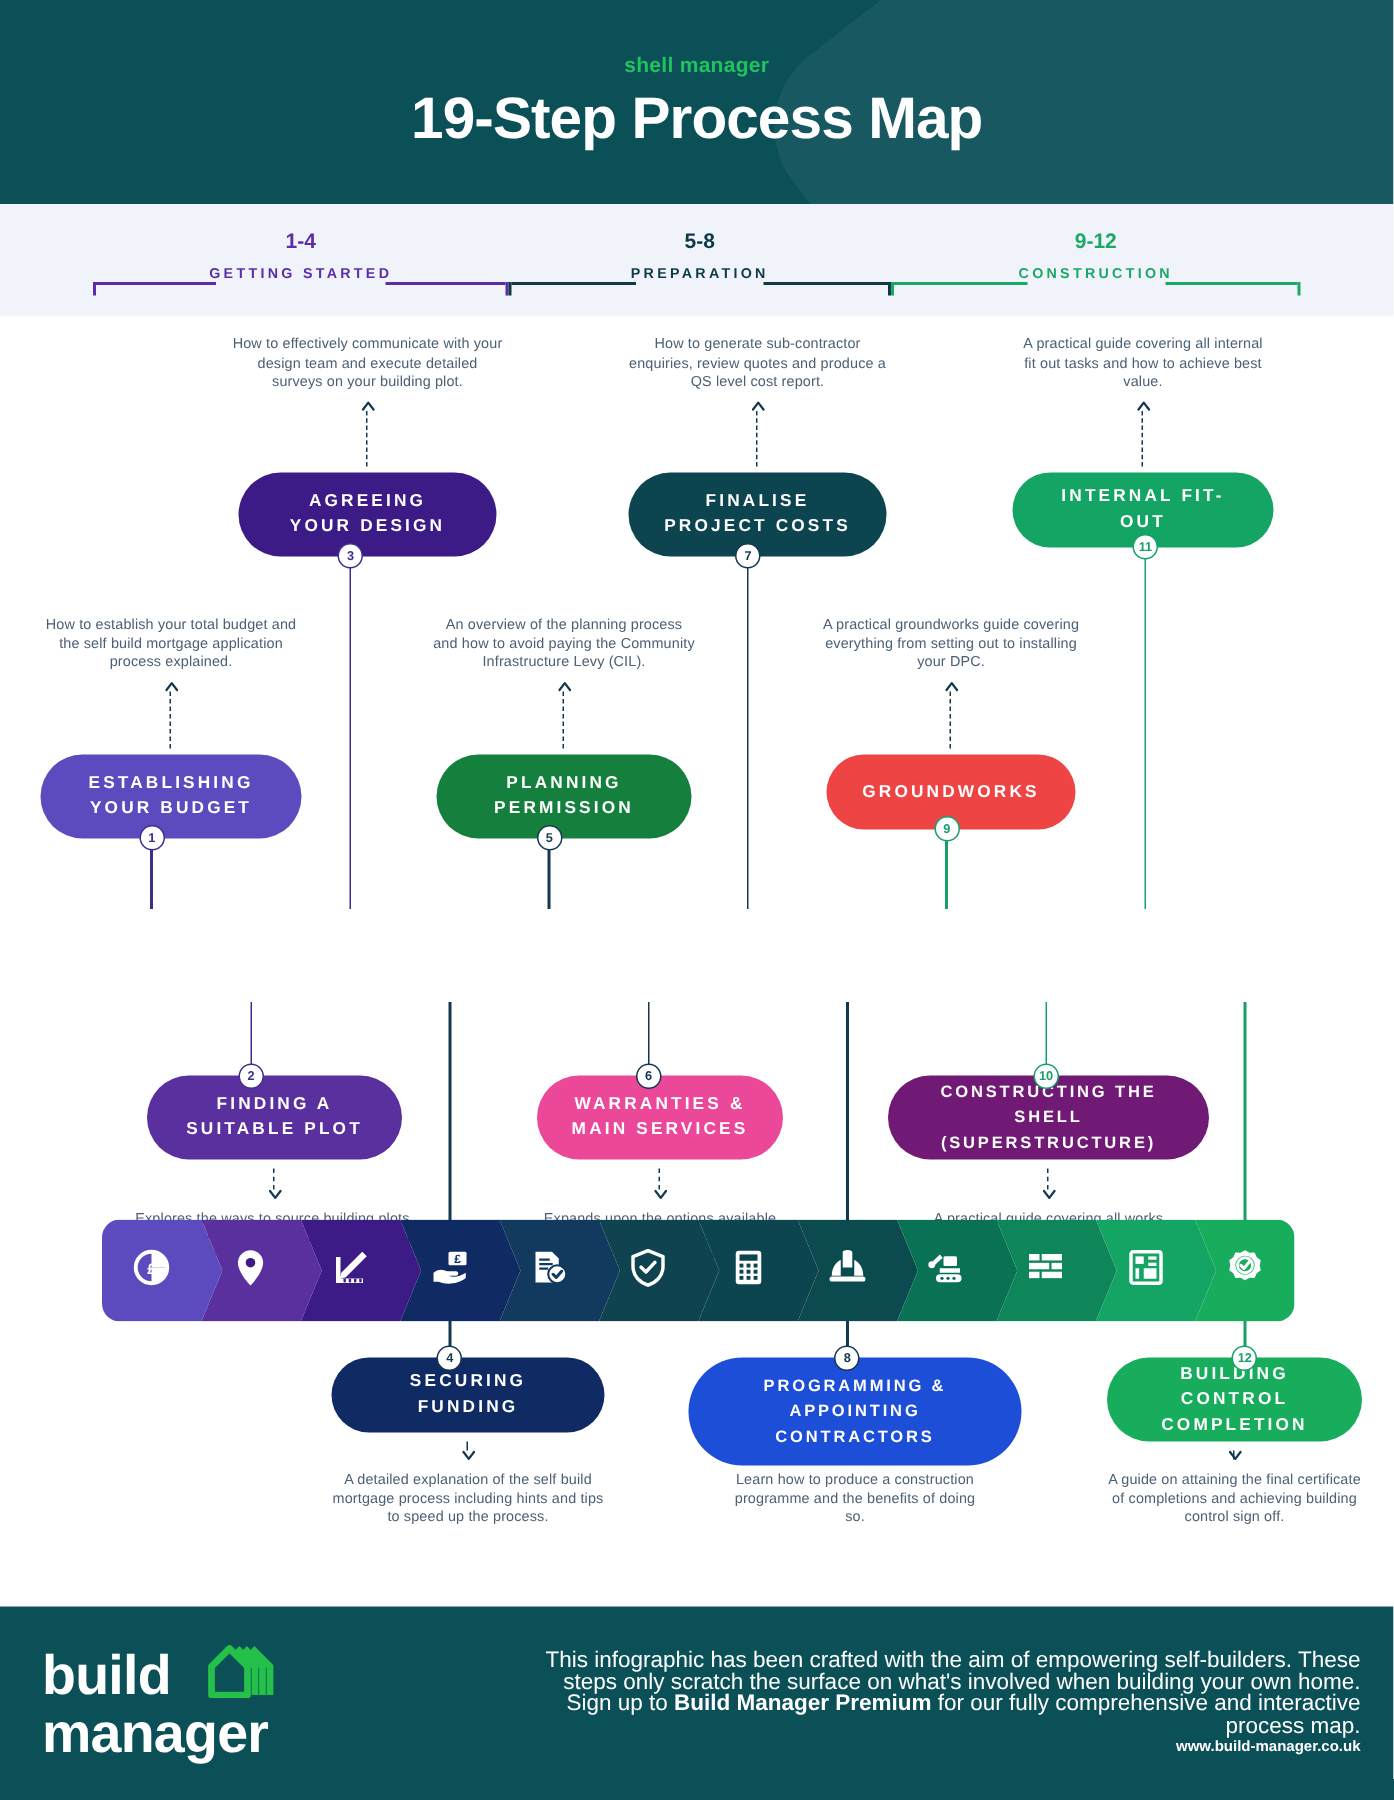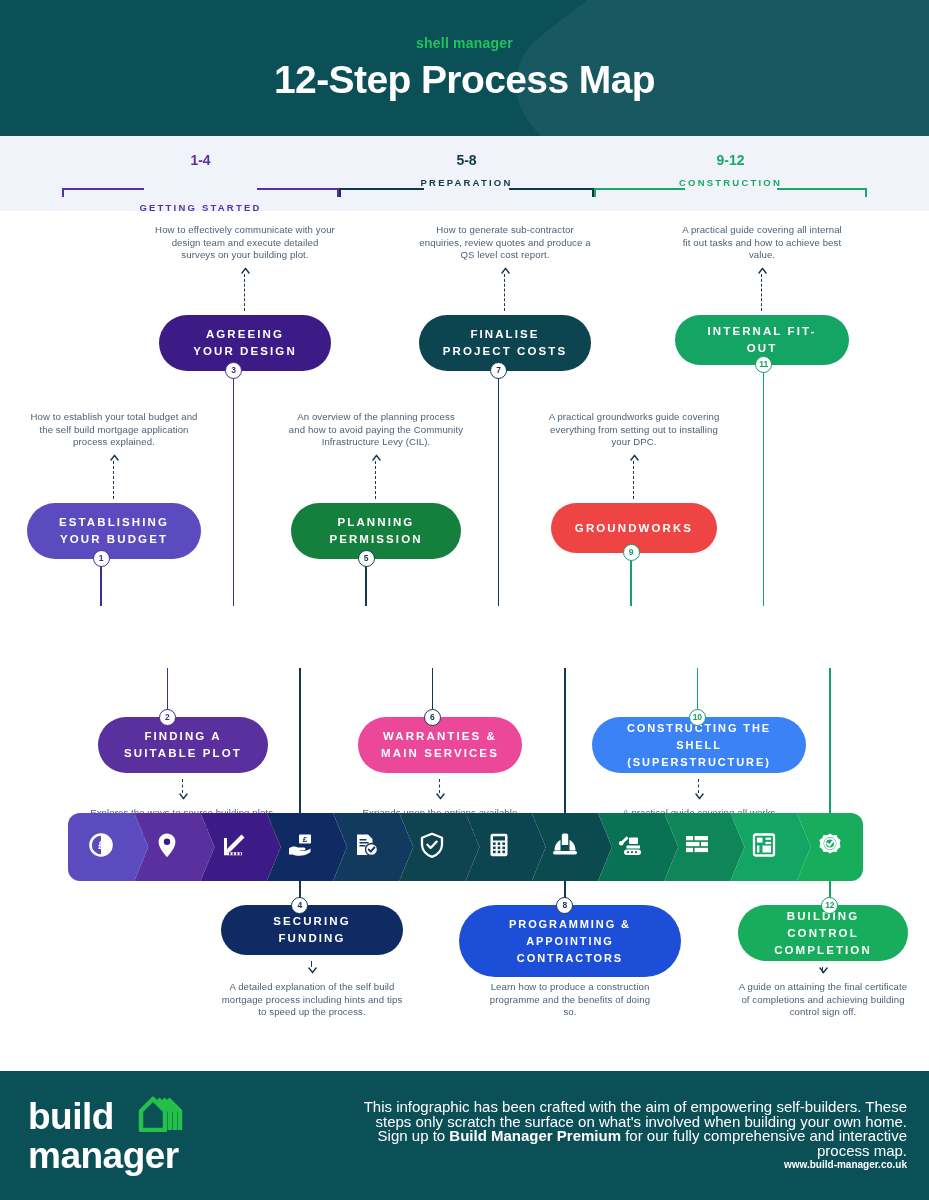--- a/index.html
+++ b/index.html
@@ -153,27 +153,27 @@
     position: absolute; right: 22px; top: 1159px;
     color: #ffffff; font-size: 10px; font-weight: bold;
   }
 </style>
 </head>
 <body>
 
 <div class="header">
   <div class="header-accent"></div>
   <div class="brand-small">shell manager</div>
-  <div class="main-title">12-Step Process Map</div>
+  <div class="main-title">19-Step Process Map</div>
 </div>
 
 <div class="sectionbar" id="sectionbar">
     <div class="sec" style="left: 62px; width: 277px;">
       <div class="sec-num" style="color: rgb(91, 46, 166);">1-4</div>
-      <div class="sec-label" style="color: rgb(91, 46, 166); margin-top: 25px;">GETTING STARTED</div>
+      <div class="sec-label" style="color: rgb(91, 46, 166);">GETTING STARTED</div>
       <div class="bracket" style="left: 0px; width: 277px;">
         <div class="hl" style="left:2px;width:80px;background:#5b2ea6"></div>
         <div class="cl" style="left:0px;background:#5b2ea6"></div>
         <div class="hr" style="right:2px;width:80px;background:#5b2ea6"></div>
         <div class="cr" style="right:0px;background:#5b2ea6"></div>
       </div>
     </div>
     <div class="sec" style="left: 339px; width: 255px;">
       <div class="sec-num" style="color: rgb(13, 58, 70);">5-8</div>
       <div class="sec-label" style="color: rgb(13, 58, 70);">PREPARATION</div>
@@ -426,21 +426,21 @@
     </div>
     <div class="desc" style="left: 546.5px; width: 175px; top: 200px;">A practical groundworks guide covering everything from setting out to installing your DPC.</div>
     <div class="dash" style="left: 633.3px; top: 250px; height: 38px;"></div>
     <div class="arrowhead" style="left: 629.5px; top: 242px;">
       <svg viewBox="0 0 9 9">
         <path d="M1 7 L4.5 2.4 L8 7" fill="none" stroke="#14384f" stroke-width="1.5" stroke-linecap="round" stroke-linejoin="round"></path>
       </svg>
     </div>
     <div class="vline" style="left: 696.575px; background: rgb(23, 160, 106); top: 457px; height: 59px;"></div>
     <div class="badge" style="left: 688.875px; border-color: rgb(23, 160, 106); color: rgb(23, 160, 106); top: 498px;">10</div>
-    <div class="pill small" style="left: 592px; top: 506px; width: 214px; height: 56px; background: #3b82f6;">
+    <div class="pill small" style="left: 592px; top: 506px; width: 214px; height: 56px; background: #701a75;">
       <span>CONSTRUCTING THE SHELL<br>(SUPERSTRUCTURE)</span>
     </div>
     <div class="desc" style="left: 616.5px; width: 165px; top: 596px;">A practical guide covering all works up to achieving a wind and watertight shell.</div>
     <div class="dash" style="left: 698.3px; top: 568px; height: 14px;"></div>
     <div class="arrowhead" style="left: 694.5px; top: 581px;">
       <svg viewBox="0 0 9 9">
         <path d="M1 2 L4.5 6.6 L8 2" fill="none" stroke="#14384f" stroke-width="1.5" stroke-linecap="round" stroke-linejoin="round"></path>
       </svg>
     </div>
     <div class="vline" style="left: 762.825px; background: rgb(23, 160, 106); top: 148px; height: 247px;"></div>

